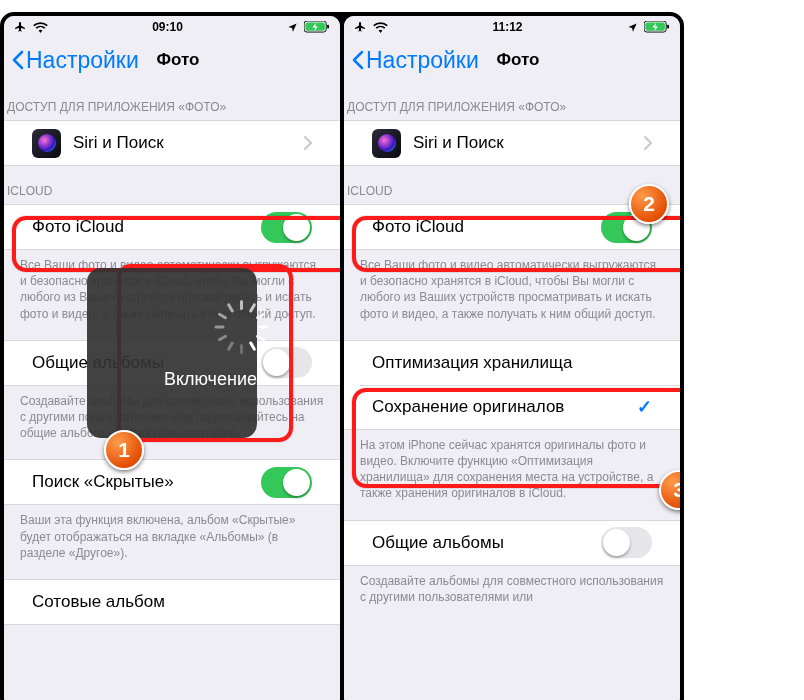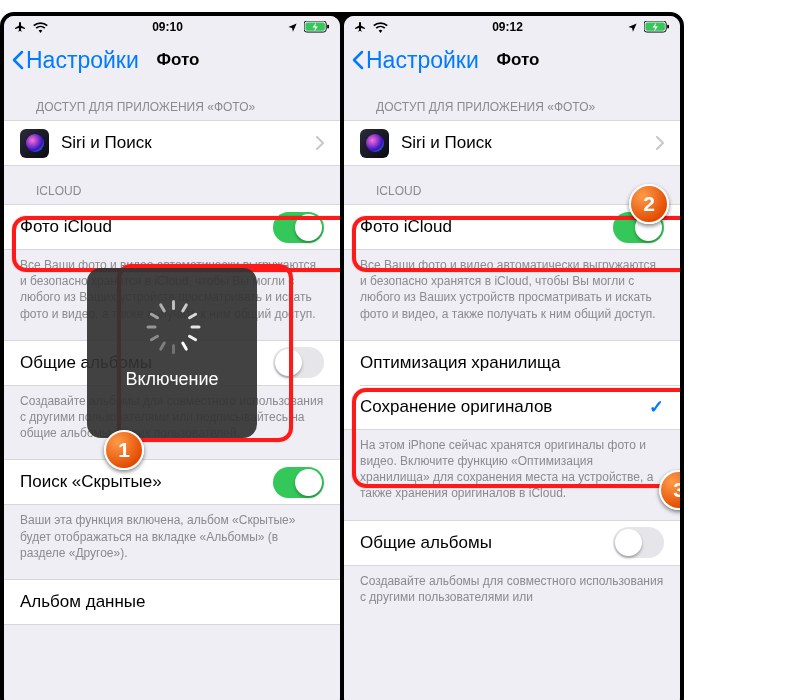--- a/index.html
+++ b/index.html
@@ -7,42 +7,42 @@
   .container{width:684px;height:700px;border:4px solid #000;border-radius:14px;display:flex;gap:4px;background:#000;position:relative;margin-top:12px;}
   .phone{flex:1;background:#efeef4;position:relative;border-radius:10px;overflow:hidden;}
   .status{height:22px;background:#efeef4;display:flex;align-items:center;justify-content:space-between;padding:0 10px;font-size:12px;font-weight:600;color:#000;}
   .status .left,.status .right{display:flex;align-items:center;gap:6px;}
   .status svg{display:block;}
   .nav{height:44px;background:#efeef4;display:flex;align-items:center;padding:0 8px;position:relative;}
   .back{display:flex;align-items:center;gap:2px;color:#007aff;font-size:23px;}
   .back svg{display:block;}
   .title{position:absolute;left:12px;right:0;text-align:center;font-size:17px;font-weight:600;color:#000;pointer-events:none;}
   .scroll{position:absolute;top:66px;left:0;right:0;bottom:0;overflow:hidden;}
-  .section-h{font-size:12px;color:#8a8a8f;padding:18px 32px 6px;text-transform:uppercase;}
+  .section-h{font-size:12px;color:#8a8a8f;padding:18px 3px 6px;text-transform:uppercase;}
   .group{background:#fff;border-top:1px solid #d8d8dc;border-bottom:1px solid #d8d8dc;}
-  .row{min-height:44px;display:flex;align-items:center;padding:0 16px;position:relative;}
+  .row{min-height:44px;display:flex;align-items:center;padding:0 28px;position:relative;}
   .row+.row::before{content:"";position:absolute;top:0;left:16px;right:0;height:1px;background:#d8d8dc;}
   .row-icon{width:29px;height:29px;border-radius:6px;margin-right:12px;flex-shrink:0;}
   .siri-icon{background:linear-gradient(135deg,#2b2b3a,#0a0a12);display:flex;align-items:center;justify-content:center;}
   .siri-icon span{width:18px;height:18px;border-radius:50%;background:radial-gradient(circle at 35% 35%,#ff6fd8,#3813c2 60%,#0ff 110%);}
   .label{flex:1;font-size:17px;color:#000;}
   .chev{color:#c7c7cc;}
   .toggle{width:51px;height:31px;border-radius:16px;background:#e5e5ea;position:relative;flex-shrink:0;}
   .toggle.on{background:#34c759;}
   .toggle .knob{position:absolute;top:2px;width:27px;height:27px;border-radius:50%;background:#fff;box-shadow:0 2px 3px rgba(0,0,0,.3);}
   .toggle.on .knob{right:2px;}
   .toggle:not(.on) .knob{left:2px;}
   .footer-text{font-size:12px;color:#8a8a8f;padding:7px 16px 0;line-height:1.35;}
   .check{color:#007aff;font-size:18px;font-weight:600;}
   
   .hl{position:absolute;border:4px solid #ff1a1a;border-radius:14px;box-shadow:0 0 0 1px rgba(0,0,0,.08);pointer-events:none;}
   
   .badge{position:absolute;width:40px;height:40px;border-radius:50%;background:radial-gradient(circle at 32% 28%,#ff9b4a,#e24a00 75%);border:2.5px solid #fff;box-shadow:0 2px 4px rgba(0,0,0,.5);color:#fff;font-size:21px;font-weight:700;display:flex;align-items:center;justify-content:center;z-index:50;}
   
-  .overlay{position:absolute;left:50%;top:50%;transform:translate(-50%,-50%);width:170px;height:170px;background:rgba(50,50,50,.92);border-radius:14px;display:flex;flex-direction:column;align-items:center;justify-content:center;gap:18px;z-index:20;}
+  .overlay{position:absolute;left:50%;top:50%;transform:translate(-50%,-50%);width:170px;height:170px;background:rgba(50,50,50,.92);border-radius:14px;display:flex;flex-direction:column;align-items:flex-end;justify-content:center;gap:18px;z-index:20;}
   .spinner{width:34px;height:34px;position:relative;}
   .spinner span{position:absolute;left:50%;top:50%;width:3px;height:10px;background:#fff;border-radius:2px;transform-origin:50% -7px;}
   .overlay-text{color:#fff;font-size:18px;}
 </style>
 </head>
 <body>
 
 <div class="container">
 
   <div class="phone">
@@ -120,21 +120,21 @@
           <div class="toggle on">
               <div class="knob"></div>
             </div>
         </div>
       </div>
       <div class="footer-text">Ваши эта функция включена, альбом «Скрытые» будет отображаться на вкладке «Альбомы» (в разделе «Другое»).</div>
 
       <div style="height:18px"></div>
       <div class="group">
         <div class="row">
-          <div class="label">Альбом данные</div>
+          <div class="label">Сотовые альбом</div>
         </div>
       </div>
     </div>
 
     <div class="hl" style="left:8px;top:200px;width:380px;height:56px;"></div>
     <div class="hl" style="left:113px;top:248px;width:176px;height:178px;"></div>
     <div class="overlay" style="top:337px;">
       <div class="spinner" id="sp1">
           <span style="transform: rotate(0deg) translateY(10px); opacity: 0.25;"></span>
           <span style="transform: rotate(30deg) translateY(10px); opacity: 0.32;"></span>
@@ -157,21 +157,21 @@
   <div class="phone">
     <div class="status">
       <div class="left">
         <svg width="13" height="12" viewBox="0 0 24 24">
             <path fill="#000" d="M21 16v-2l-8-5V4a2 2 0 0 0-4 0v5l-8 5v2l8-2v5l-2 1v1l4-1 4 1v-1l-2-1v-5l8 2z"></path>
           </svg>
         <svg width="15" height="11" viewBox="0 0 24 18">
             <path fill="#000" d="M12 18l3-4a5 5 0 0 0-6 0l3 4zm-6-7a9 9 0 0 1 12 0l2-2a12 12 0 0 0-16 0l2 2zm-4-4a15 15 0 0 1 20 0l2-2a18 18 0 0 0-24 0l2 2z"></path>
           </svg>
       </div>
-      <div>09:12</div>
+      <div>11:12</div>
       <div class="right">
         <svg width="11" height="11" viewBox="0 0 24 24">
             <path fill="#000" d="M3 11l18-8-8 18-2-8-8-2z"></path>
           </svg>
         <svg width="26" height="12" viewBox="0 0 28 13">
             <rect x="0" y="0" width="24" height="12" rx="3" fill="none" stroke="#000" stroke-width="1"></rect>
             <rect x="1.5" y="1.5" width="21" height="9" rx="2" fill="#34c759"></rect>
             <rect x="25" y="4" width="2" height="4" rx="1" fill="#000"></rect>
             <path fill="#fff" d="M13 2l-4 5h3l-1 4 4-5h-3z"></path>
           </svg>

